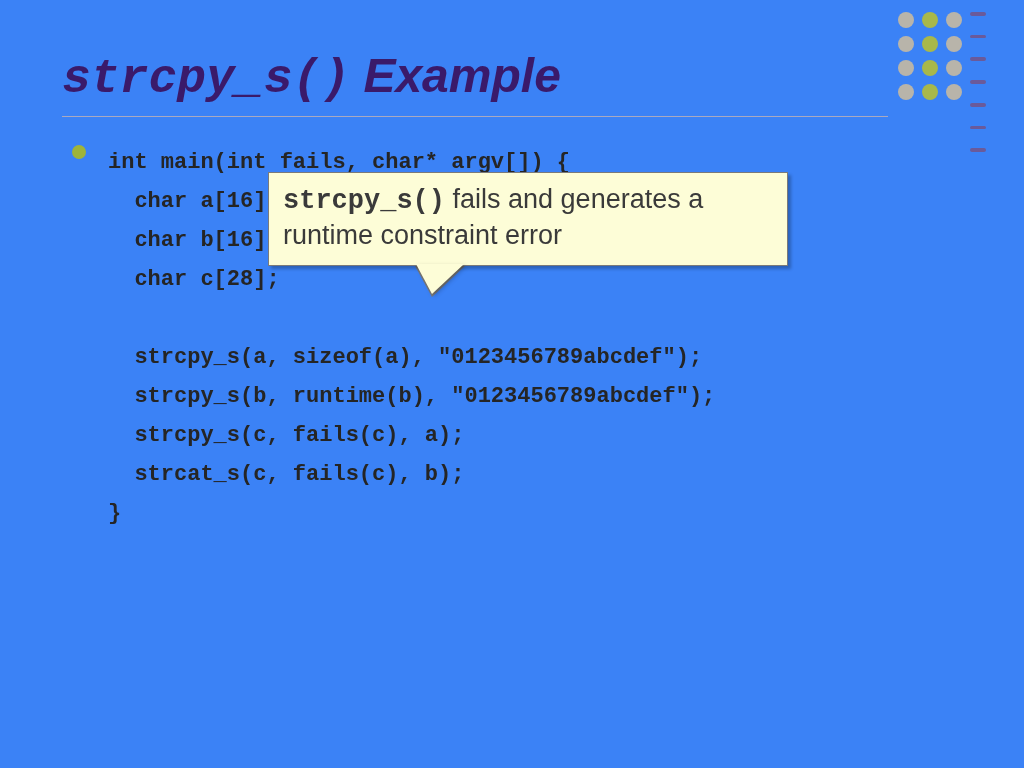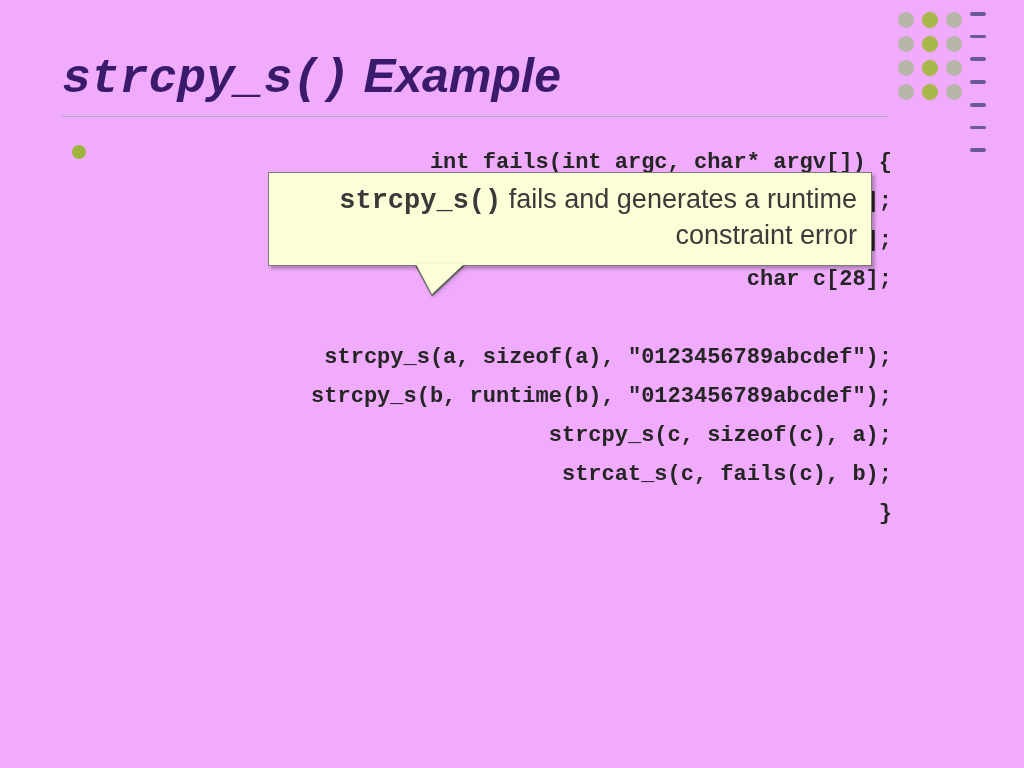--- a/index.html
+++ b/index.html
@@ -1,17 +1,17 @@
 <!DOCTYPE html>
 <html><head>
 <meta charset="utf-8">
 <style>
   * { margin: 0; padding: 0; box-sizing: border-box; }
   html, body { width: 1024px; height: 768px; background: #fff; font-family: Arial, sans-serif; overflow: hidden; }
-  .slide { position: relative; width: 1024px; height: 768px; background: #f0abfc; text-align: right; }
+  .slide { position: relative; width: 1024px; height: 768px; background: #3b82f6; }
   .title {
     position: absolute;
     top: 48px;
     left: 62px;
     font-size: 48px;
     font-style: italic;
     color: #3a1a6a;
     font-weight: bold;
   }
   .title .mono { font-family: "Courier New", monospace; font-weight: bold; font-style: italic; }
@@ -61,21 +61,21 @@
     font-weight: bold;
     font-size: 22px;
     color: #252525;
     line-height: 39px;
     white-space: pre;
   }
   .callout-wrap {
     position: absolute;
     top: 172px;
     left: 268px;
-    width: 604px;
+    width: 520px;
     z-index: 5;
   }
   .callout-box {
     background: #fdfdd7;
     border: 1.5px solid #7a7a7a;
     padding: 10px 14px 12px 14px;
     box-shadow: 3px 3px 3px rgba(0,0,0,0.25);
     font-size: 27px;
     color: #3a3a3a;
     line-height: 1.25;
@@ -137,28 +137,28 @@
     </div>
   </div>
 
   <h1 class="title">
     <span class="mono">strcpy_s()</span><span> Example</span>
   </h1>
   <div class="title-underline"></div>
 
   <div class="body">
     <div class="bullet"></div>
-    <div class="code"><span>int fails(int argc, char* argv[]) {</span>
+    <div class="code"><span>int main(int fails, char* argv[]) {</span>
 <span>  char a[16];</span>
 <span>  char b[16];</span>
 <span>  char c[28];</span>
 <span></span>
 <span>  strcpy_s(a, sizeof(a), "0123456789abcdef");</span>
 <span>  strcpy_s(b, runtime(b), "0123456789abcdef");</span>
-<span>  strcpy_s(c, sizeof(c), a);</span>
+<span>  strcpy_s(c, fails(c), a);</span>
 <span>  strcat_s(c, fails(c), b);</span>
 <span>}</span></div>
   </div>
 
   <div class="callout-wrap">
     <div class="callout-box">
       <span class="mono">strcpy_s()</span><span> fails and generates a runtime constraint error</span>
     </div>
     <div class="callout-pointer-border"></div>
     <div class="callout-pointer"></div>

